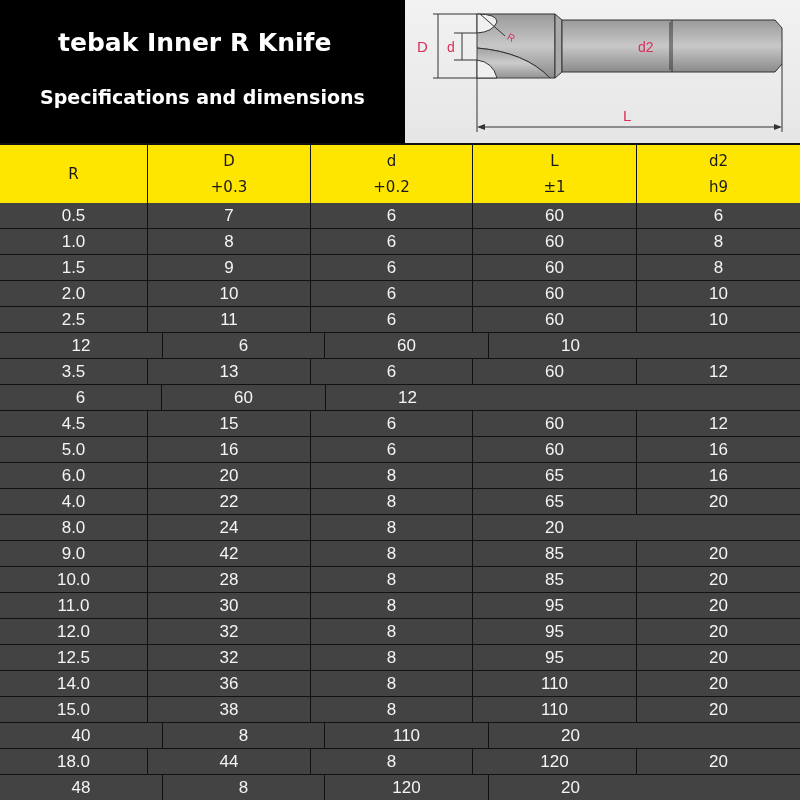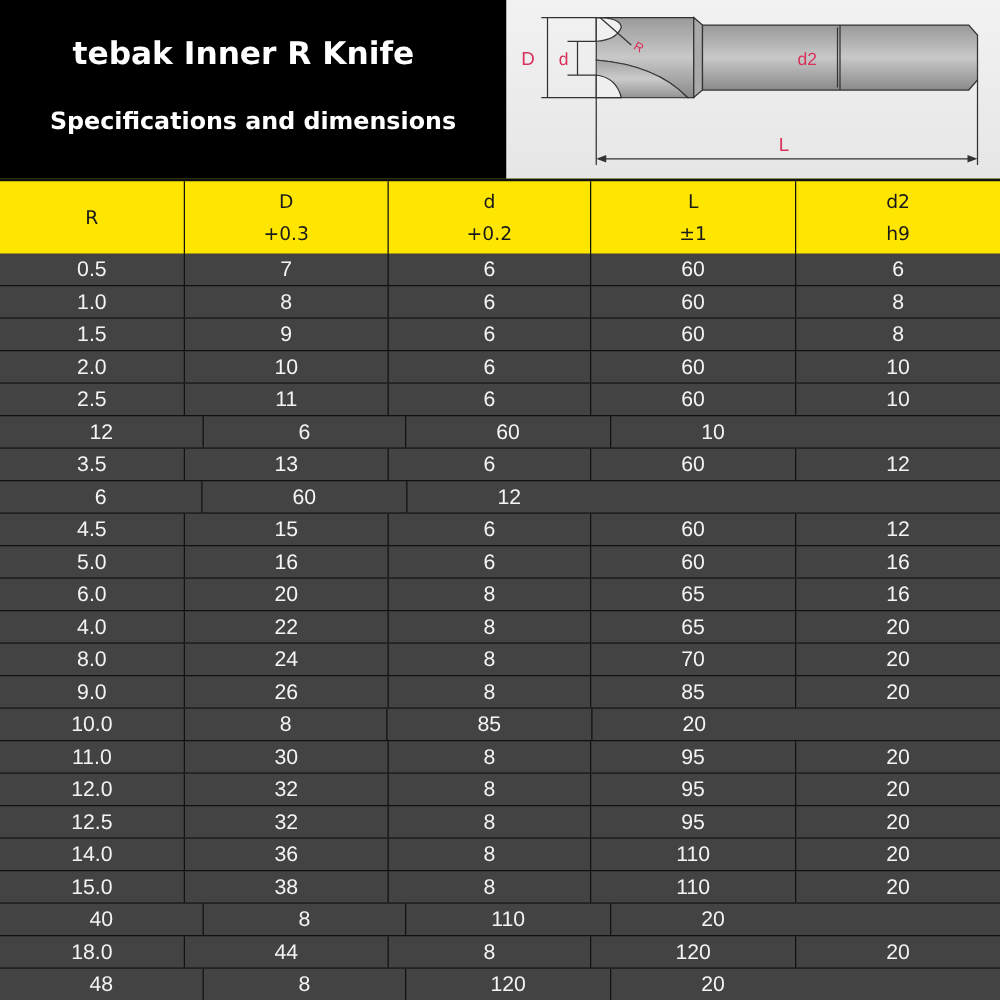--- a/index.html
+++ b/index.html
@@ -175,32 +175,32 @@
         <div class="cell c0">4.0</div>
         <div class="cell c1">22</div>
         <div class="cell c2">8</div>
         <div class="cell c3">65</div>
         <div class="cell c4">20</div>
       </div>
       <div class="row data">
         <div class="cell c0">8.0</div>
         <div class="cell c1">24</div>
         <div class="cell c2">8</div>
-        <div class="cell c3">70</div>
         <div class="cell c4">20</div>
       </div>
       <div class="row data">
         <div class="cell c0">9.0</div>
-        <div class="cell c1">26</div>
+        <div class="cell c1">42</div>
         <div class="cell c2">8</div>
         <div class="cell c3">85</div>
         <div class="cell c4">20</div>
       </div>
       <div class="row data">
         <div class="cell c0">10.0</div>
+        <div class="cell c1">28</div>
         <div class="cell c2">8</div>
         <div class="cell c3">85</div>
         <div class="cell c4">20</div>
       </div>
       <div class="row data">
         <div class="cell c0">11.0</div>
         <div class="cell c1">30</div>
         <div class="cell c2">8</div>
         <div class="cell c3">95</div>
         <div class="cell c4">20</div>

